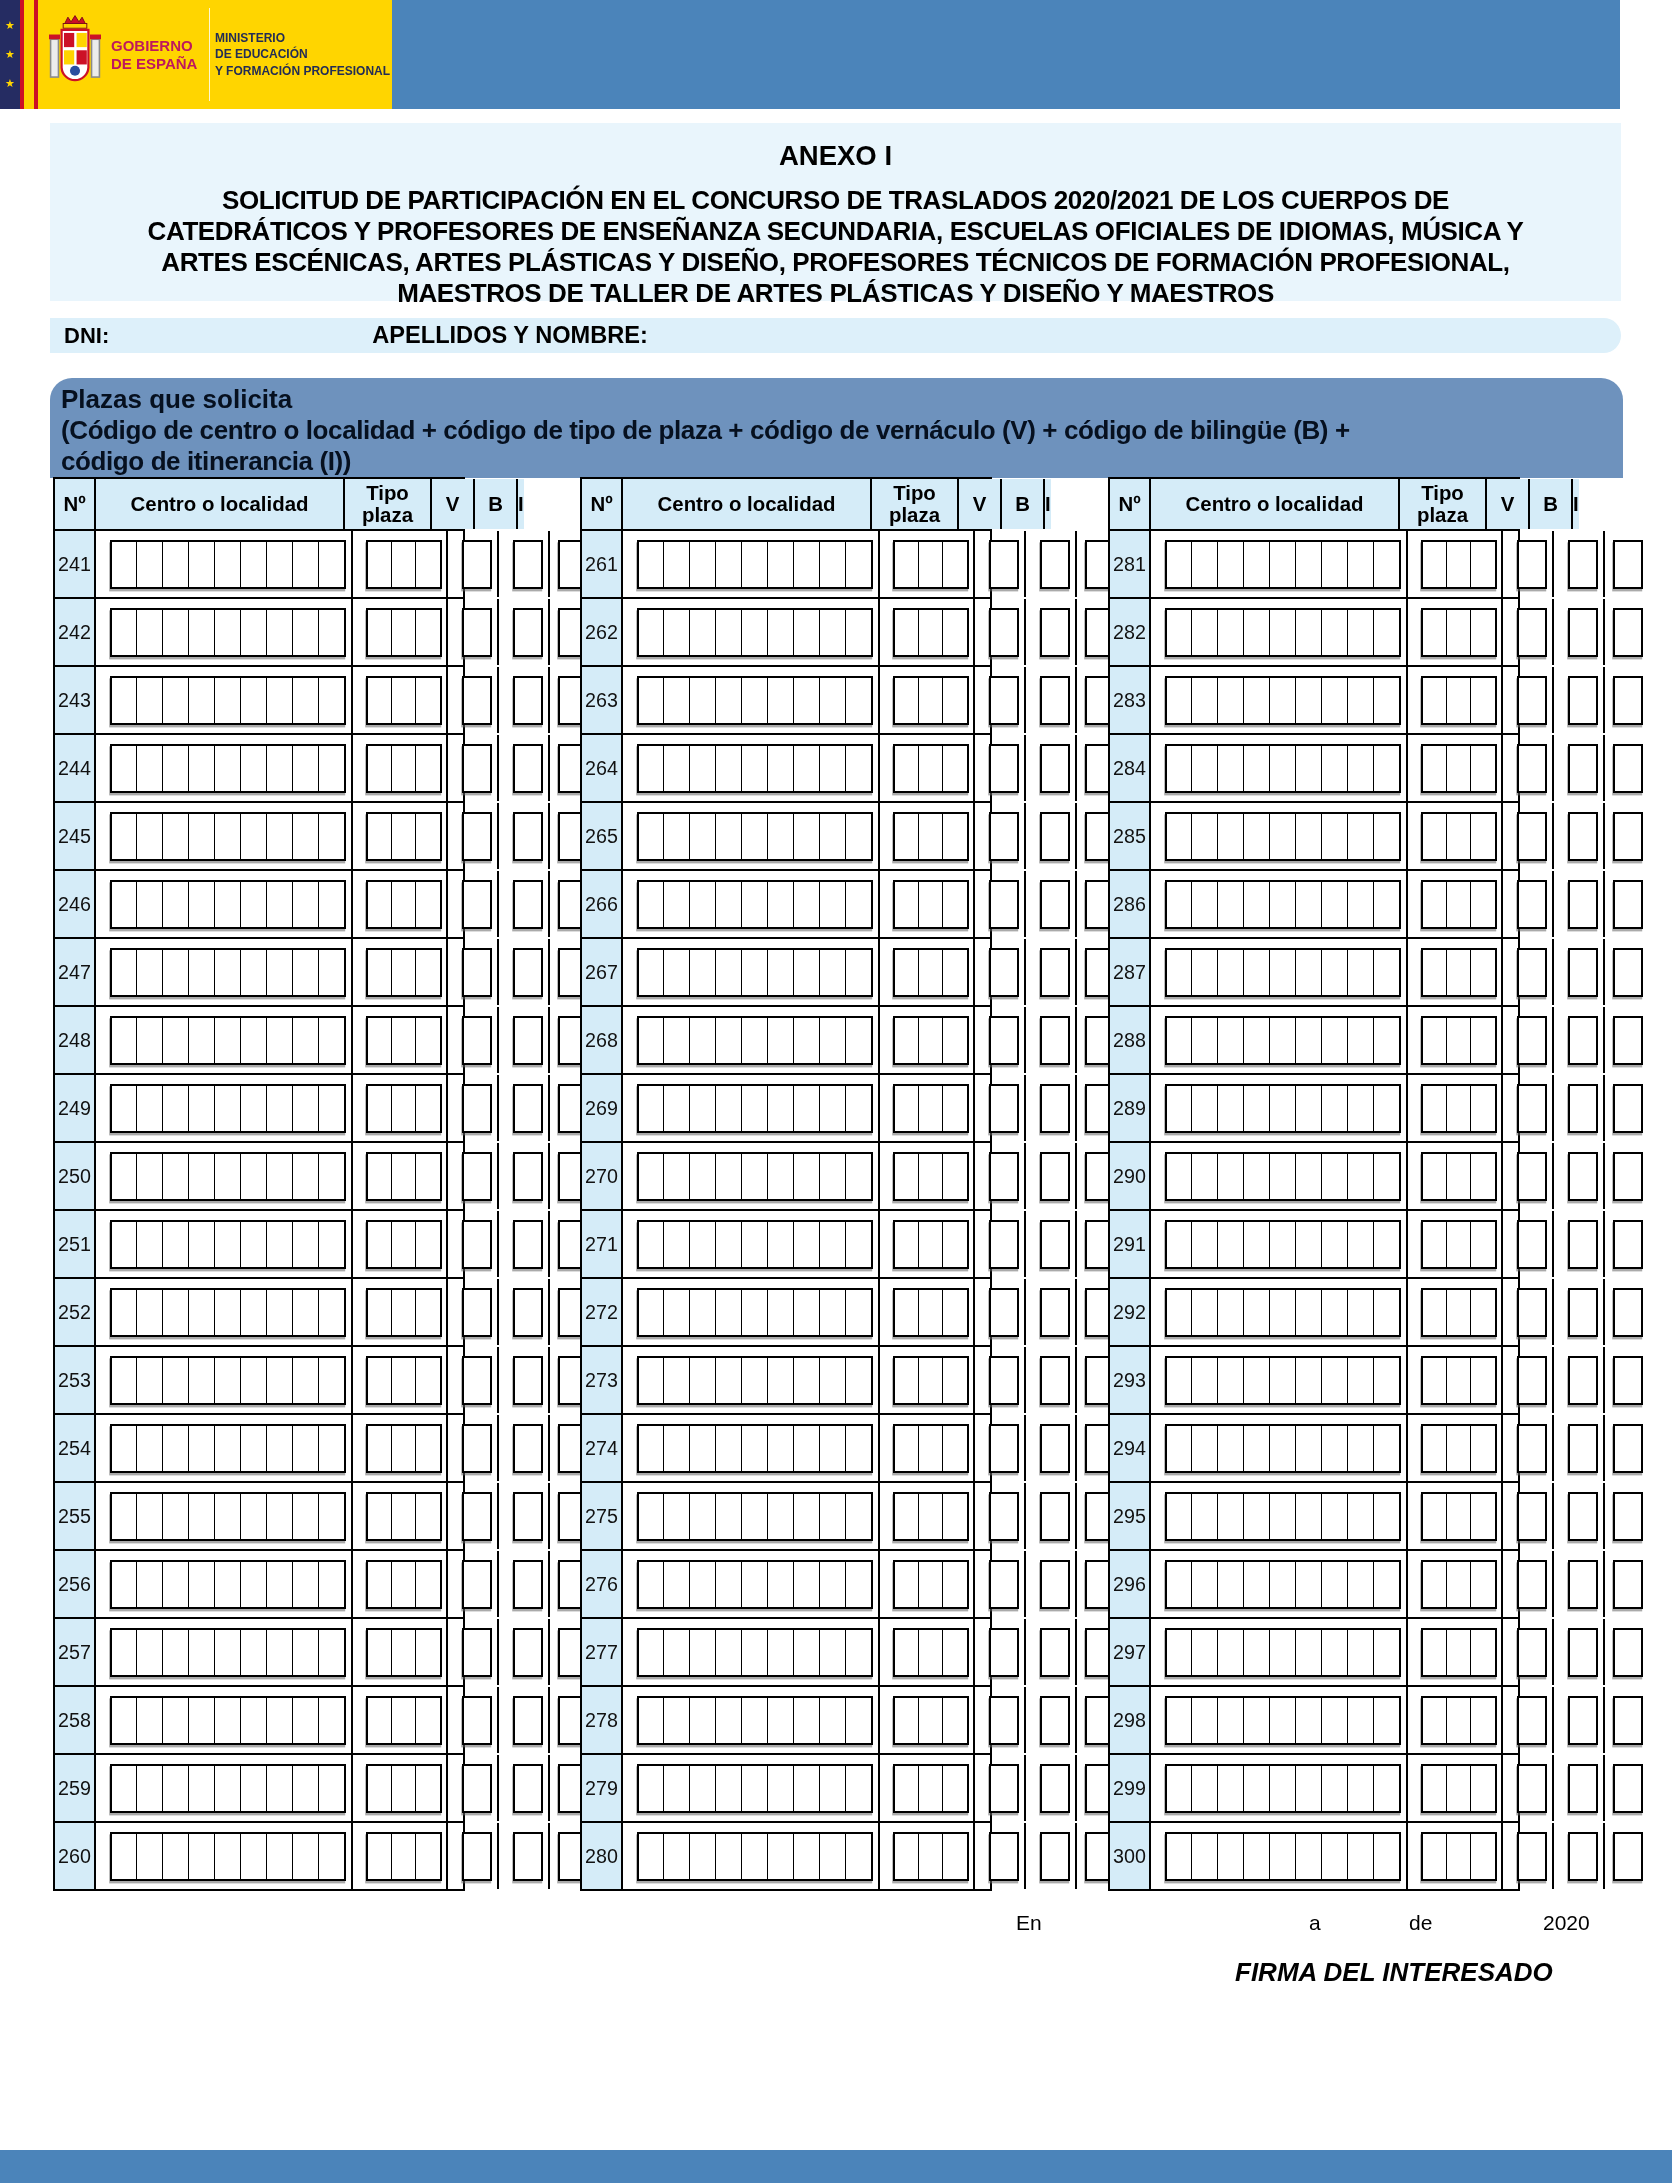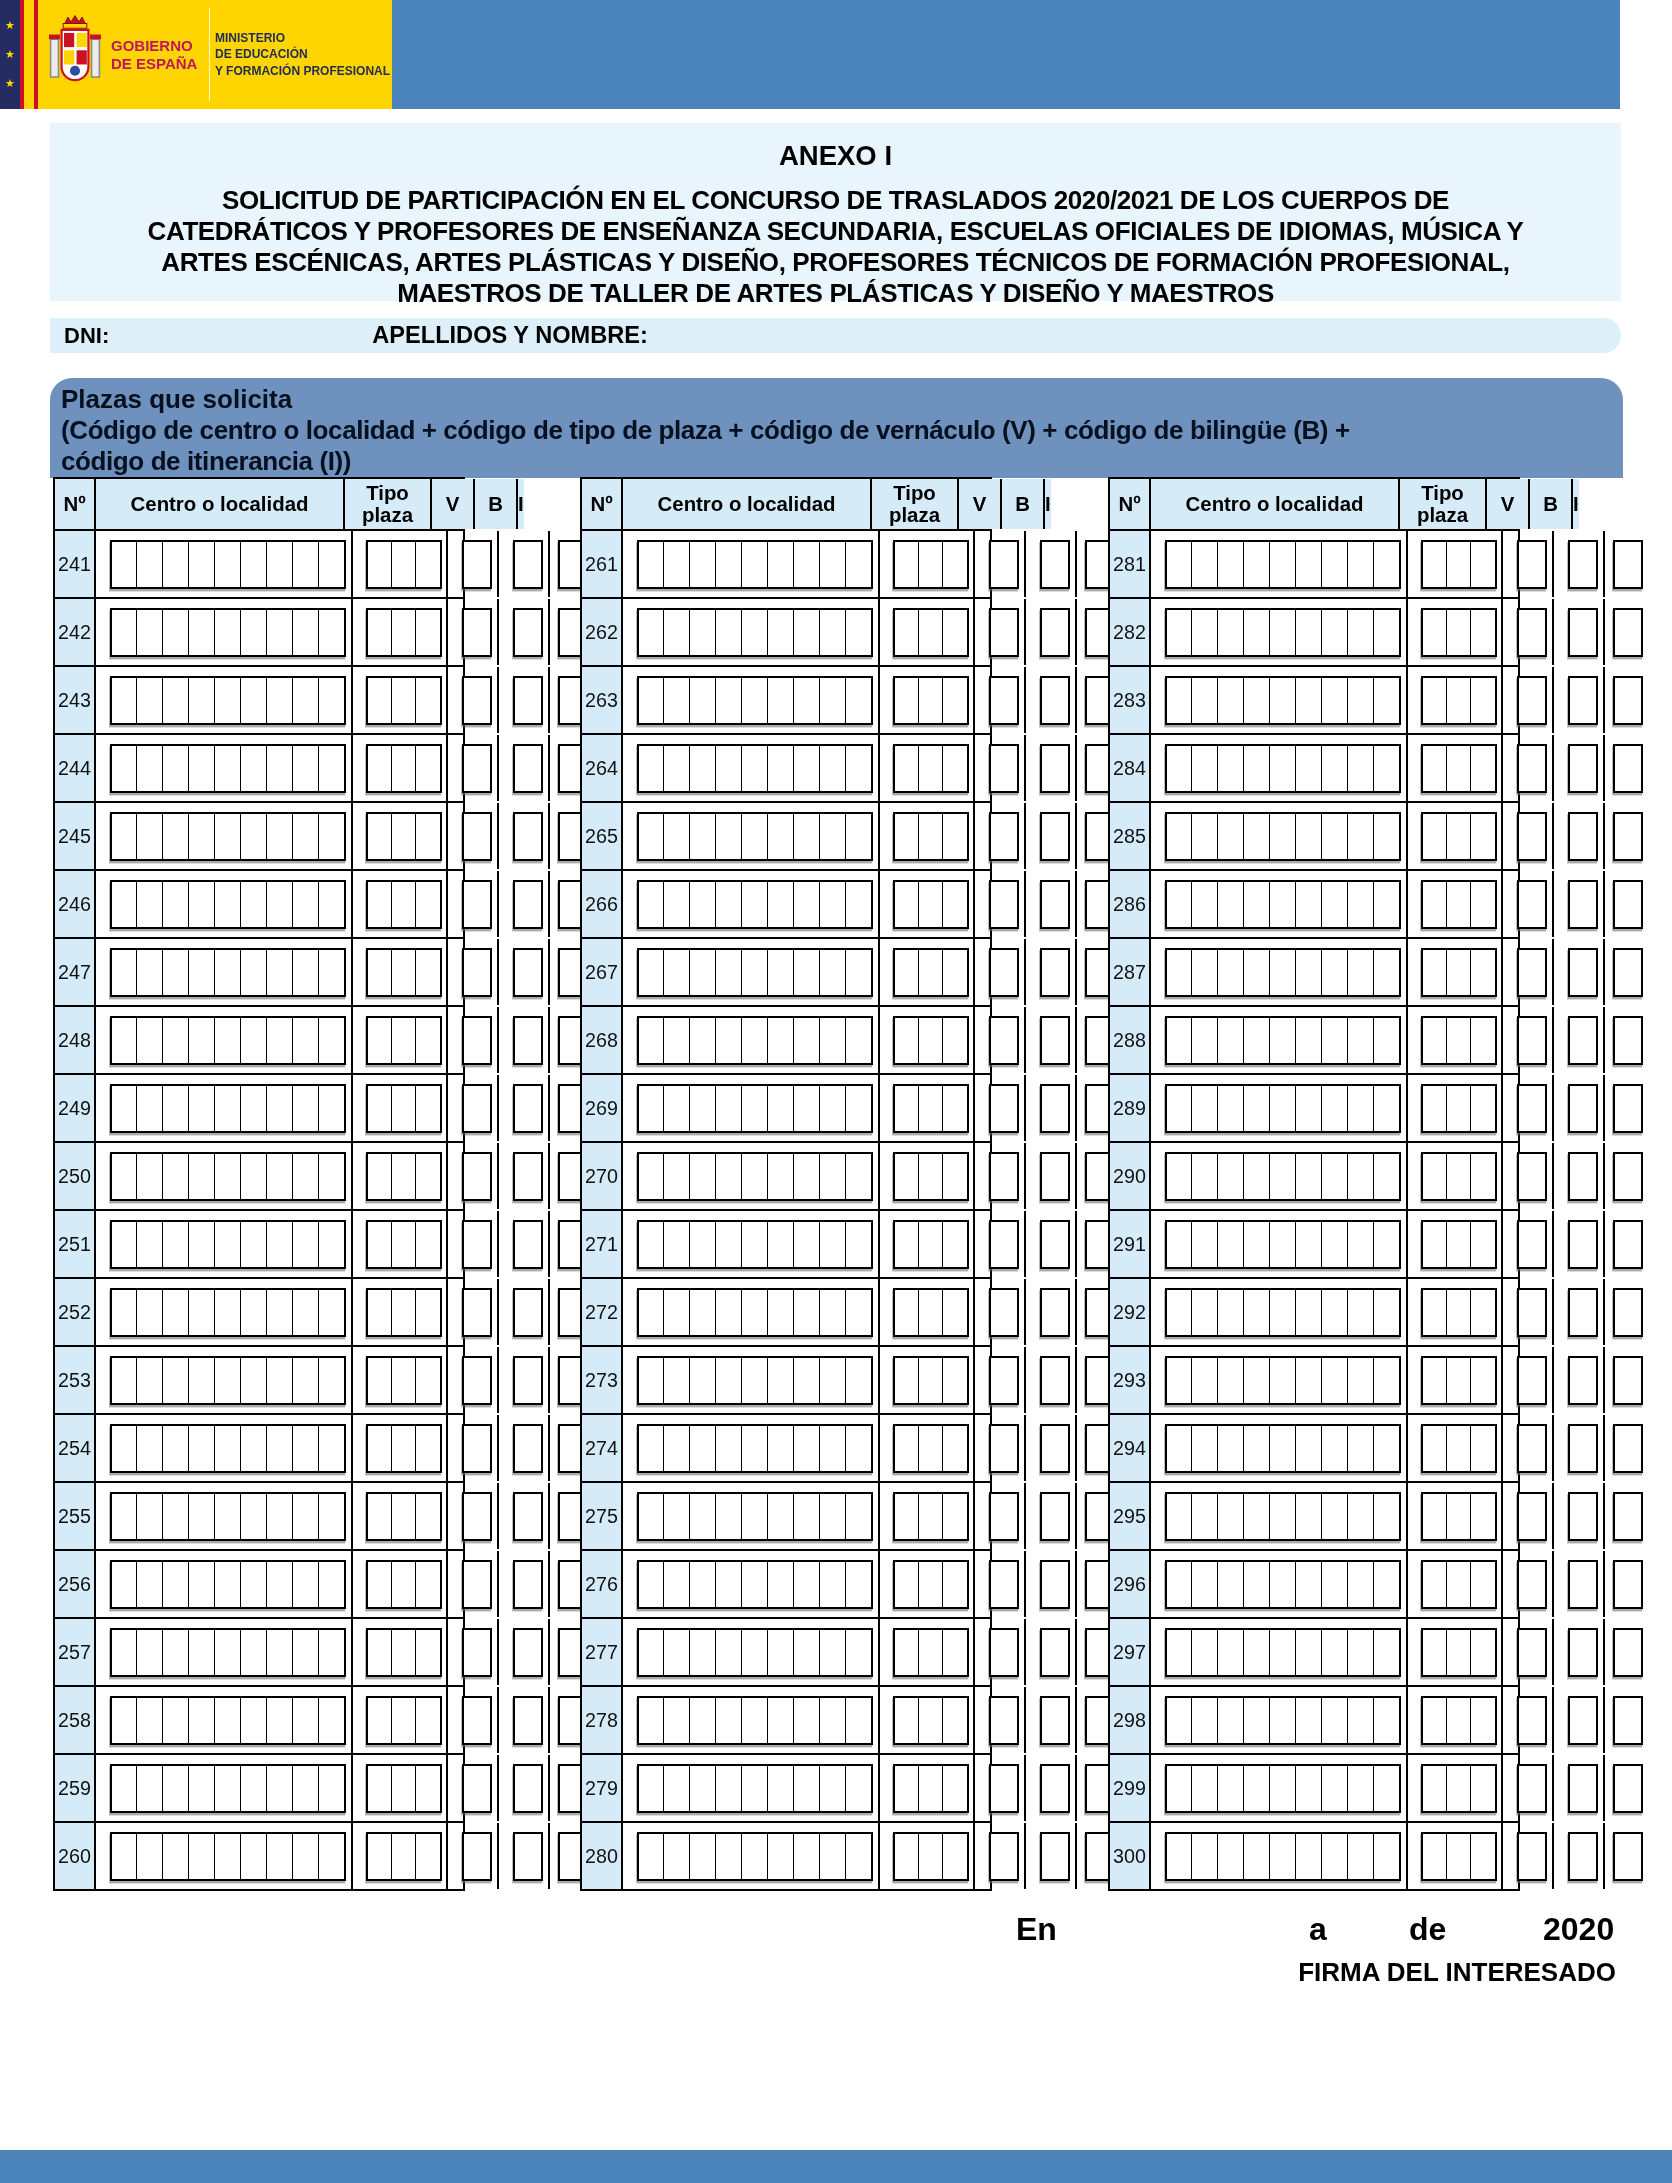--- a/index.html
+++ b/index.html
@@ -60,24 +60,24 @@
         box-shadow:-0.8px 2.4px 0 rgba(100,100,100,.55);}
   .comb-centro{width:236px;}
   .comb-tipo{width:76px;}
   .comb > div{flex:1;border-left:1.6px solid #000;box-sizing:border-box;}
   .comb > div:first-child{border-left:none;}
   .sbox{width:30px;height:49px;border:2.4px solid #000;background:#fff;box-sizing:border-box;
         box-shadow:-0.8px 2.4px 0 rgba(100,100,100,.55);}
 
   
   .date-line{position:absolute;top:1911px;left:0;width:1672px;height:28px;}
-  .date-line span{position:absolute;font-size:32px;font-weight:bold;color:#000;}
+  .date-line span{position:absolute;font-size:21px;font-weight:normal;color:#000;}
   .w-en{left:1016px;} .w-a{left:1309px;} .w-de{left:1409px;} .w-year{left:1543px;}
-  .firma{position:absolute;top:1957px;left:1235px;width:381px;text-align:right;
-         font-size:26px;font-weight:bold;color:#000;}
+  .firma{position:absolute;top:1957px;left:1235px;width:381px;text-align:left;
+         font-size:26px;font-weight:bold;color:#000;font-style:italic;}
   .bottom-bar{position:absolute;left:0;top:2150px;width:1672px;height:33px;background:#4b84ba;}
 </style>
 </head>
 <body>
 
 <div class="page">
 
   <div class="header-bar"></div>
   <div class="logo-block">
     <div class="flag-col">

